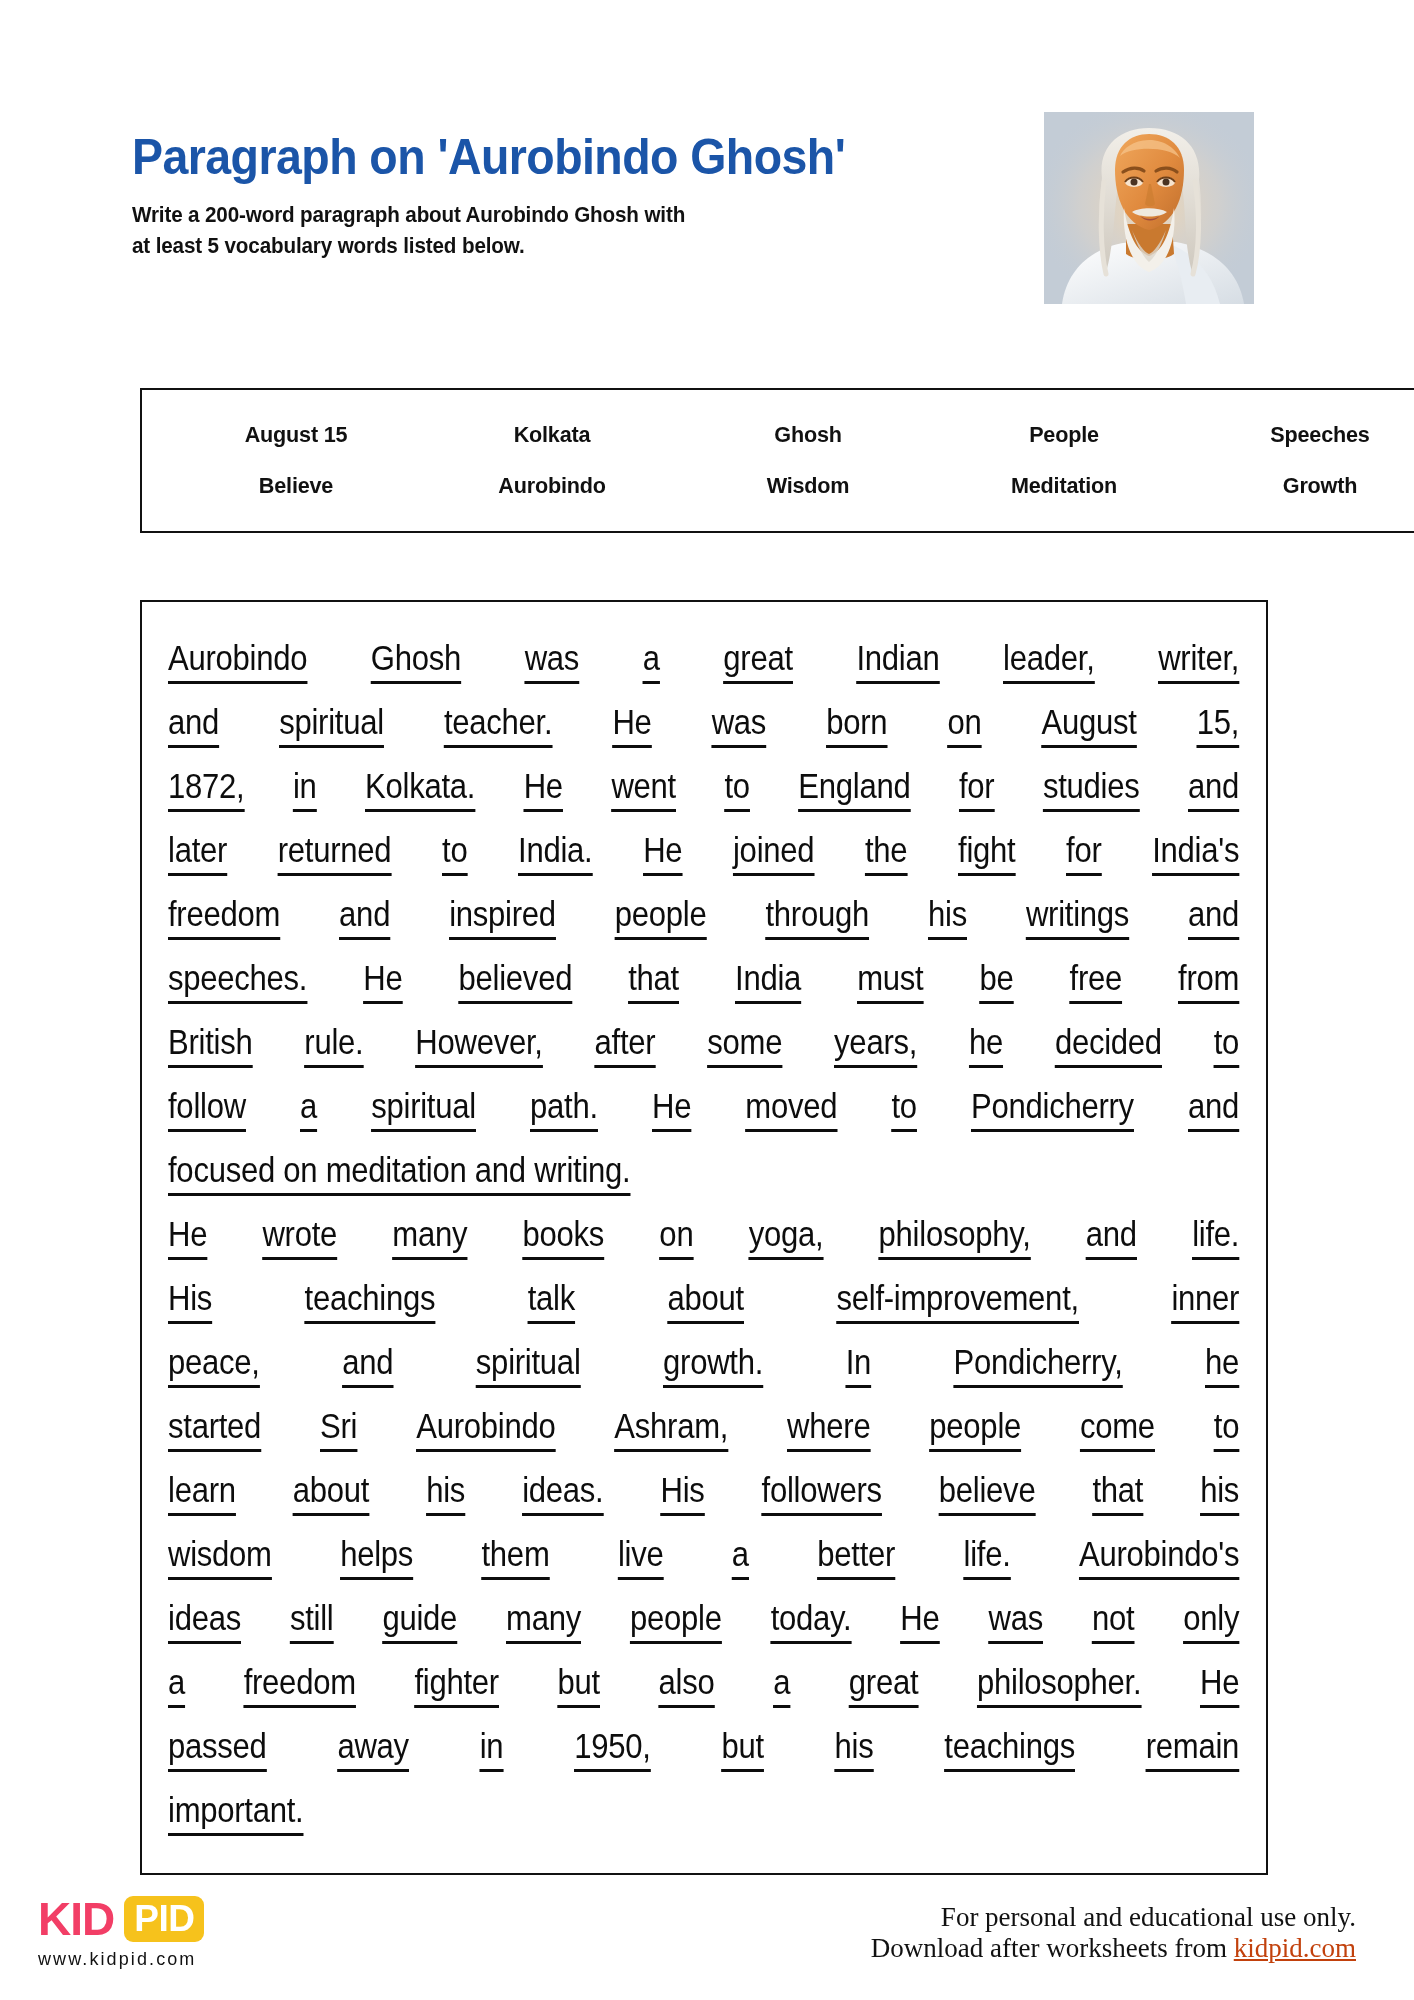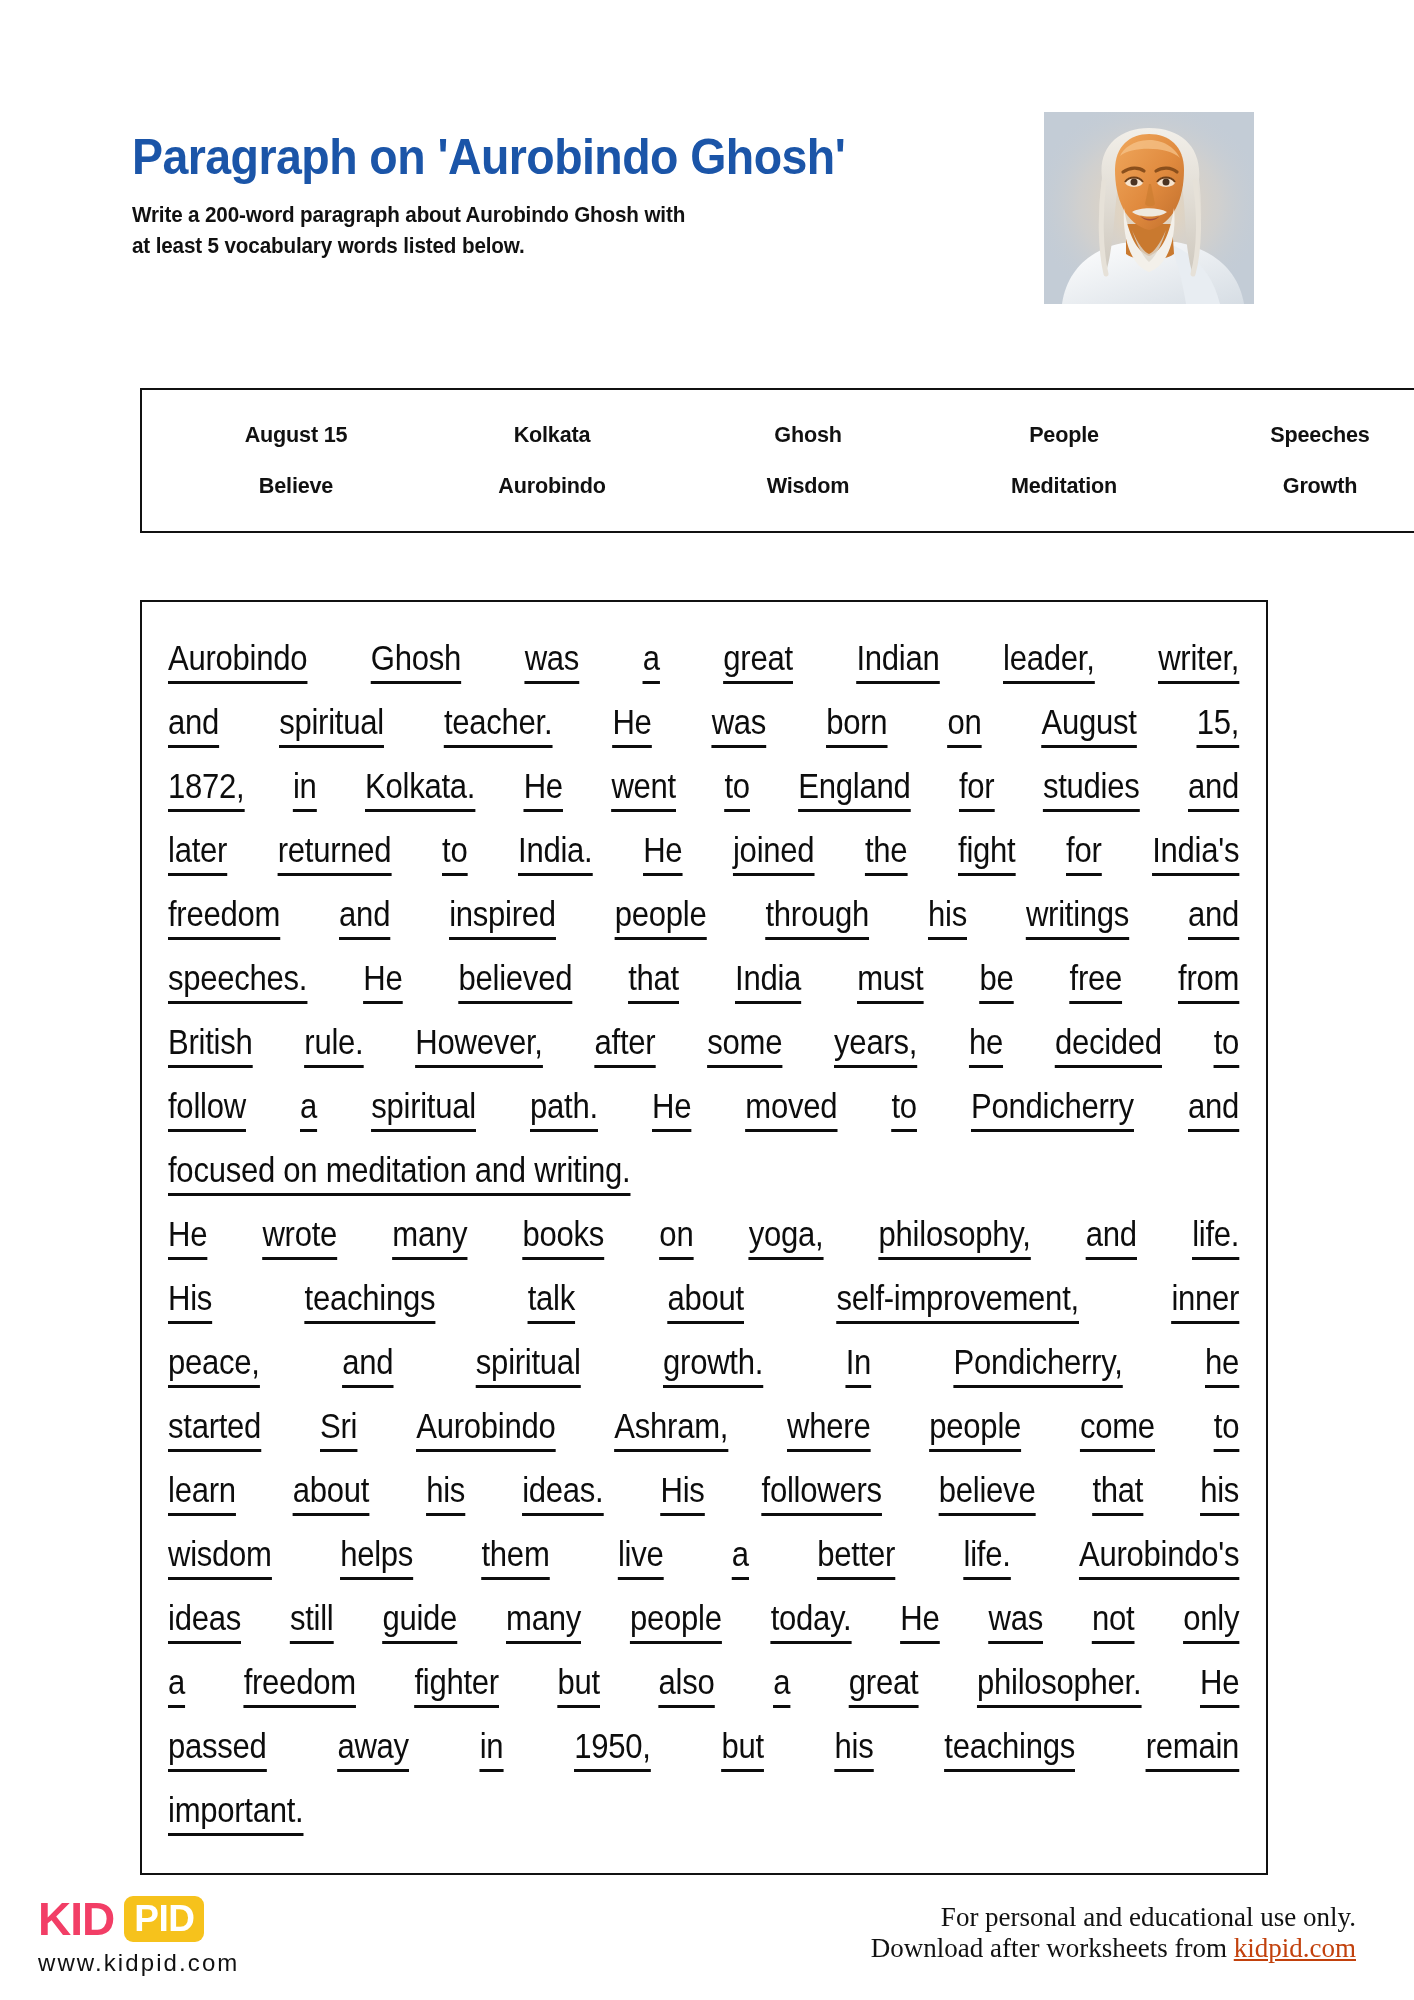--- a/index.html
+++ b/index.html
@@ -135,21 +135,21 @@
     font-family:"Liberation Sans", sans-serif;
     font-weight:bold;
     font-size:37px;
     line-height:37px;
     color:#ffffff;
     letter-spacing:-0.5px;
   }
   .logo-url{
     margin-top:7px;
     font-family:"Liberation Sans", sans-serif;
-    font-size:24px;
+    font-size:18px;
     color:#111111;
     letter-spacing:2.1px;
   }
 
   .credits{
     position:absolute; right:58px; top:12px;
     text-align:right;
     font-family:"Liberation Serif", serif;
     font-size:27px;
     line-height:31px;

